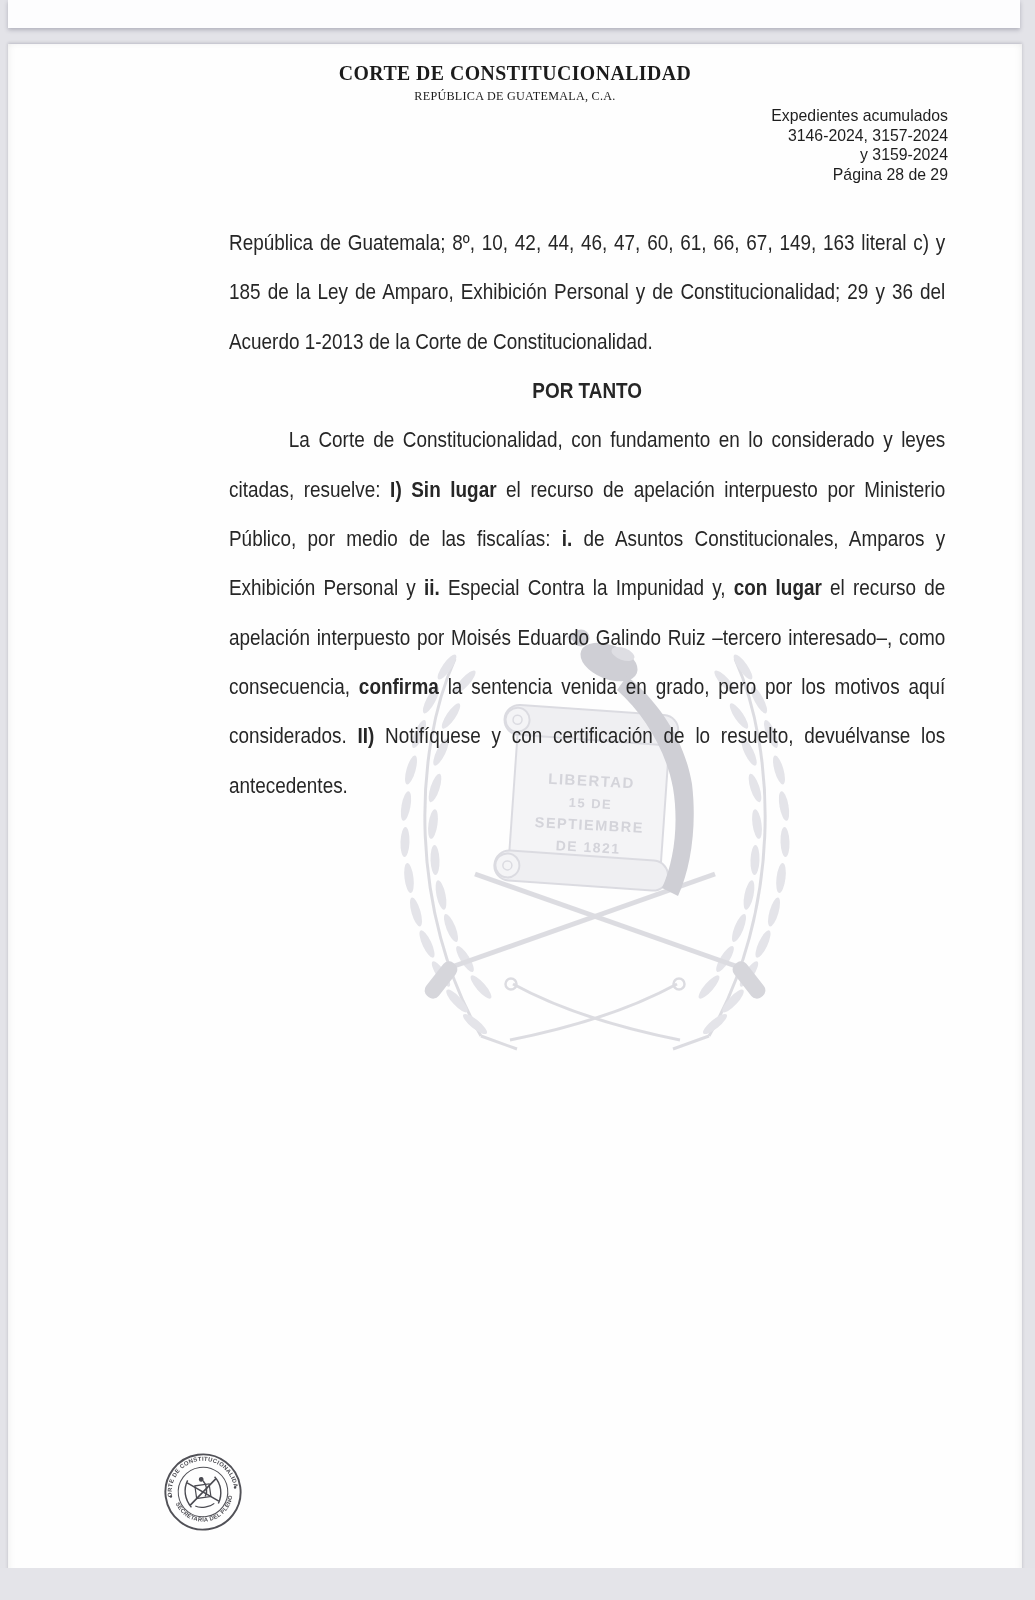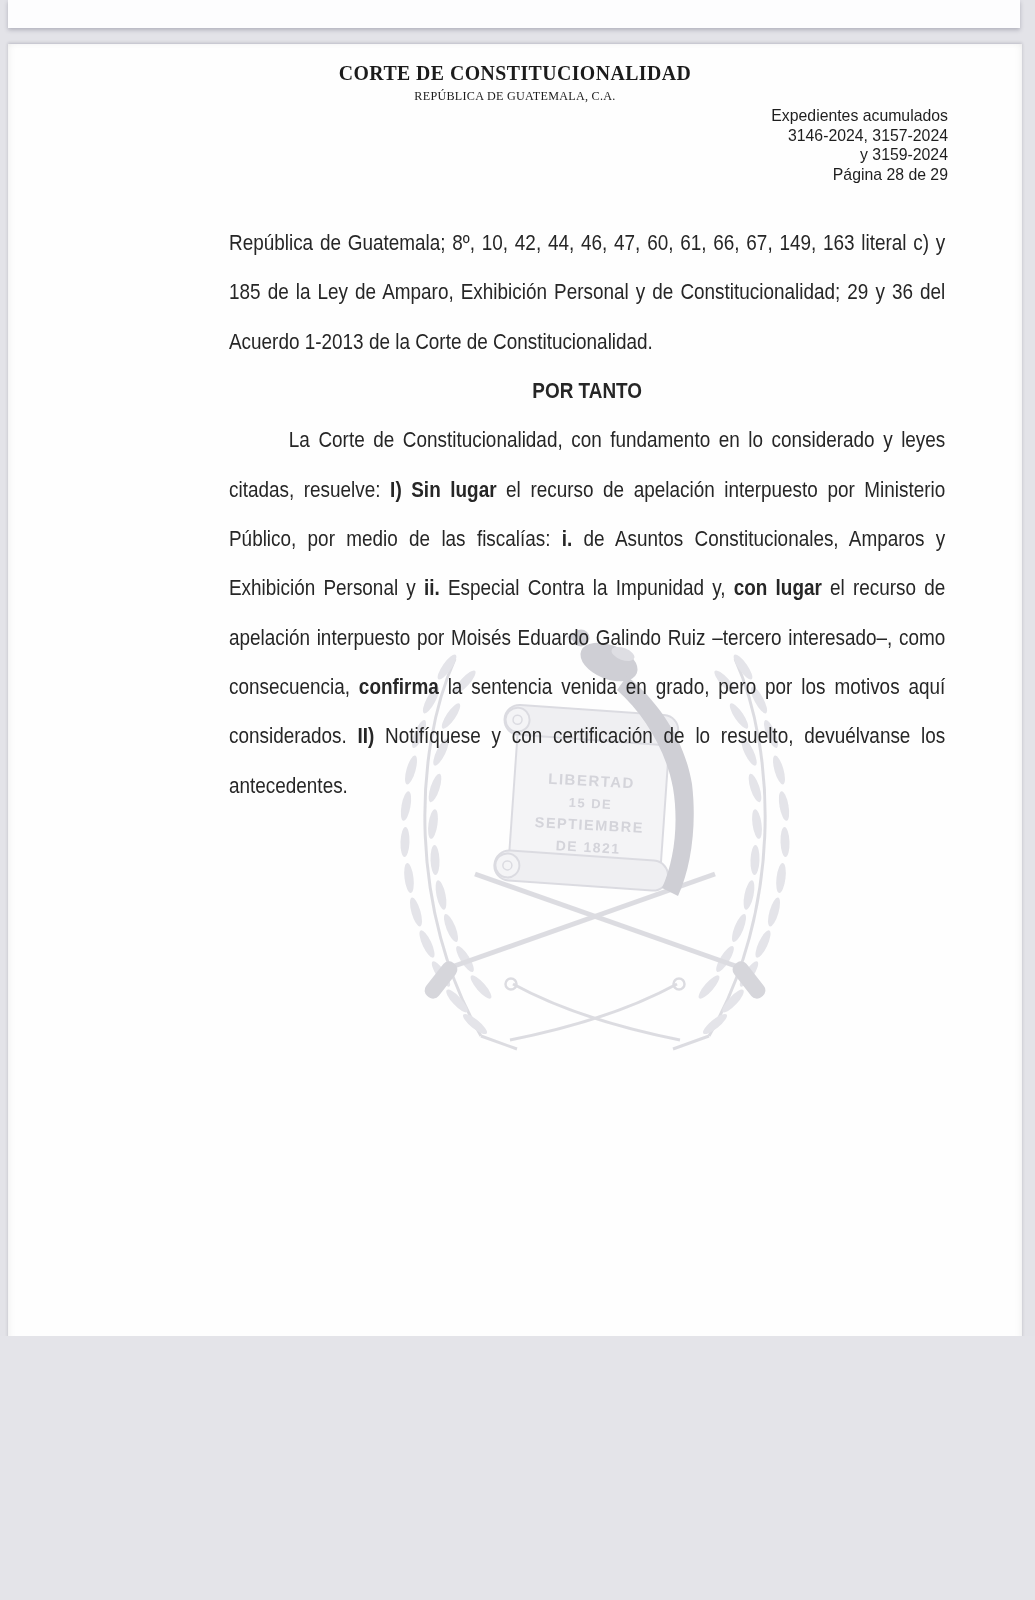--- a/index.html
+++ b/index.html
@@ -1,16 +1,16 @@
 <!DOCTYPE html>
 <html><head>
 <meta charset="utf-8">
 <style>
   html,body{margin:0;padding:0;background:#e4e4e9;}
-  .stage{position:relative;width:1035px;height:1336px;overflow:hidden;background:#e3e3e8;
+  .stage{position:relative;width:1035px;height:1568px;overflow:hidden;background:#e3e3e8;
          font-family:"Liberation Sans",sans-serif;}
   
   .prev-page{position:absolute;left:8px;top:0;width:1012px;height:28px;background:#fdfdfe;
              box-shadow:0 2px 4px rgba(50,50,75,.28);}
   
   .page{position:absolute;left:8px;top:44px;width:1014px;height:1556px;background:#fefefe;
         box-shadow:0 -1px 3px rgba(50,50,75,.22),
                    inset 3px 0 8px -3px rgba(0,0,0,.07),
                    inset -3px 0 8px -3px rgba(0,0,0,.07);}
   .doc-header{position:absolute;top:16px;left:0;width:100%;text-align:center;color:#1b1b1b;}

